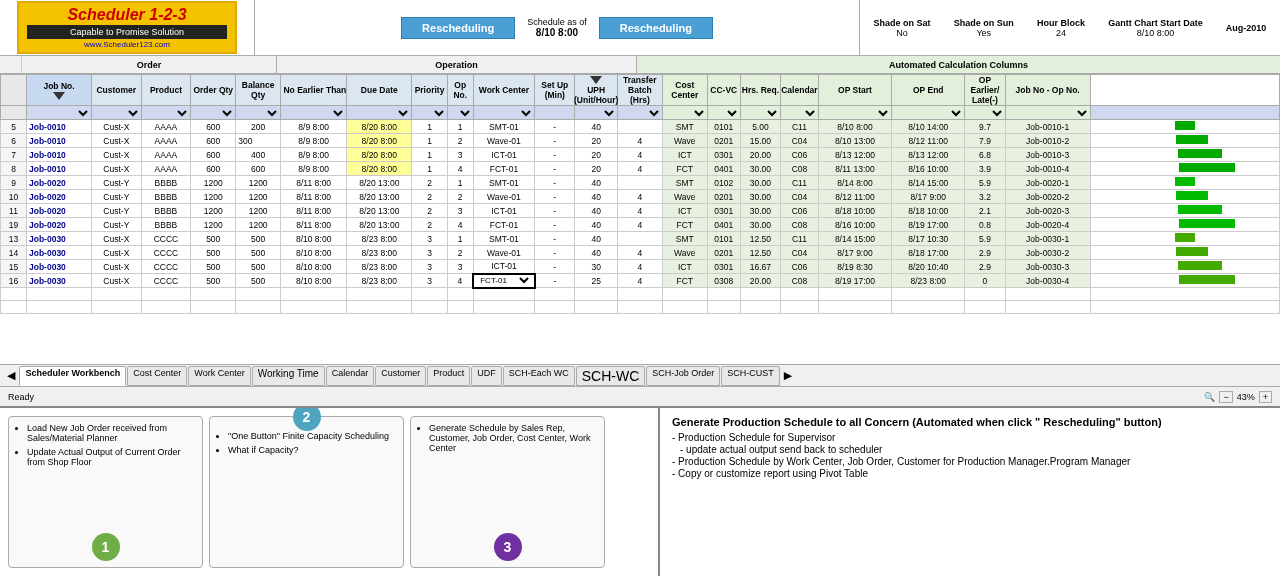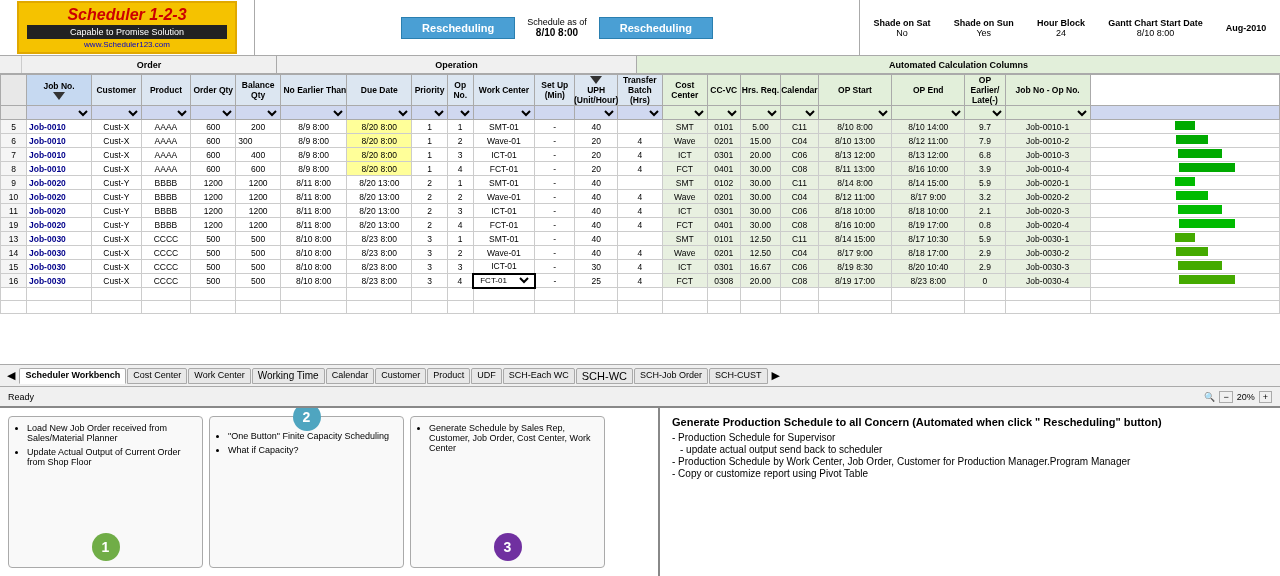--- a/index.html
+++ b/index.html
@@ -519,33 +519,33 @@
     <div id="tab-container" style="display:flex; gap:1px;">
         <div style="border-width: 1px; border-style: solid; border-color: rgb(170, 170, 170) rgb(170, 170, 170) rgb(255, 255, 255); border-image: initial; padding: 1px 5px; cursor: pointer; border-radius: 2px 2px 0px 0px; font-size: 9px; background: rgb(255, 255, 255); font-weight: bold;">Scheduler Workbench</div>
         <div style="border: 1px solid rgb(170, 170, 170); padding: 1px 5px; cursor: pointer; border-radius: 2px 2px 0px 0px; font-size: 9px; background: rgb(232, 232, 232);">Cost Center</div>
         <div style="border: 1px solid rgb(170, 170, 170); padding: 1px 5px; cursor: pointer; border-radius: 2px 2px 0px 0px; font-size: 9px; background: rgb(232, 232, 232);">Work Center</div>
         <div style="border: 1px solid rgb(170, 170, 170); padding: 1px 5px; cursor: pointer; border-radius: 2px 2px 0px 0px; font-size: 10px; background: rgb(232, 232, 232);">Working Time</div>
         <div style="border: 1px solid rgb(170, 170, 170); padding: 1px 5px; cursor: pointer; border-radius: 2px 2px 0px 0px; font-size: 9px; background: rgb(232, 232, 232);">Calendar</div>
         <div style="border: 1px solid rgb(170, 170, 170); padding: 1px 5px; cursor: pointer; border-radius: 2px 2px 0px 0px; font-size: 9px; background: rgb(232, 232, 232);">Customer</div>
         <div style="border: 1px solid rgb(170, 170, 170); padding: 1px 5px; cursor: pointer; border-radius: 2px 2px 0px 0px; font-size: 9px; background: rgb(232, 232, 232);">Product</div>
         <div style="border: 1px solid rgb(170, 170, 170); padding: 1px 5px; cursor: pointer; border-radius: 2px 2px 0px 0px; font-size: 9px; background: rgb(232, 232, 232);">UDF</div>
         <div style="border: 1px solid rgb(170, 170, 170); padding: 1px 5px; cursor: pointer; border-radius: 2px 2px 0px 0px; font-size: 9px; background: rgb(232, 232, 232);">SCH-Each WC</div>
-        <div style="border: 1px solid rgb(170, 170, 170); padding: 1px 5px; cursor: pointer; border-radius: 2px 2px 0px 0px; font-size: 11px; background: rgb(232, 232, 232);">SCH-WC</div>
+        <div style="border: 1px solid rgb(170, 170, 170); padding: 1px 5px; cursor: pointer; border-radius: 2px 2px 0px 0px; font-size: 14px; background: rgb(232, 232, 232);">SCH-WC</div>
         <div style="border: 1px solid rgb(170, 170, 170); padding: 1px 5px; cursor: pointer; border-radius: 2px 2px 0px 0px; font-size: 9px; background: rgb(232, 232, 232);">SCH-Job Order</div>
         <div style="border: 1px solid rgb(170, 170, 170); padding: 1px 5px; cursor: pointer; border-radius: 2px 2px 0px 0px; font-size: 9px; background: rgb(232, 232, 232);">SCH-CUST</div>
       </div>
     <span style="cursor:pointer; padding:0 3px; font-size:11px;">▶</span>
   </div>
 
   <div style="height:20px; background:#f0f0f0; border-top:1px solid #aaa; display:flex; align-items:center; padding:0 8px; gap:12px; font-size:9px; flex-shrink:0;">
     <span>Ready</span>
     <div style="display:flex; align-items:center; gap:4px; margin-left:auto;">
       <span>🔍</span>
       <span style="cursor:pointer; border:1px solid #aaa; padding:0 3px;">−</span>
-      <span>20%</span>
+      <span>43%</span>
       <span style="cursor:pointer; border:1px solid #aaa; padding:0 3px;">+</span>
     </div>
   </div>
 
   <div style="height:170px; display:flex; border-top:2px solid #888; flex-shrink:0; background:#fff;">
 
     <div style="width:660px; display:flex; padding:8px; gap:6px; border-right:2px solid #888; overflow:hidden;">
 
       <div style="width:195px; border:1px solid #aaa; border-radius:4px; padding:6px; font-size:9px; background:#f9f9f9; display:flex; flex-direction:column;">
         <ul style="padding-left:12px; margin:0; flex:1;">

